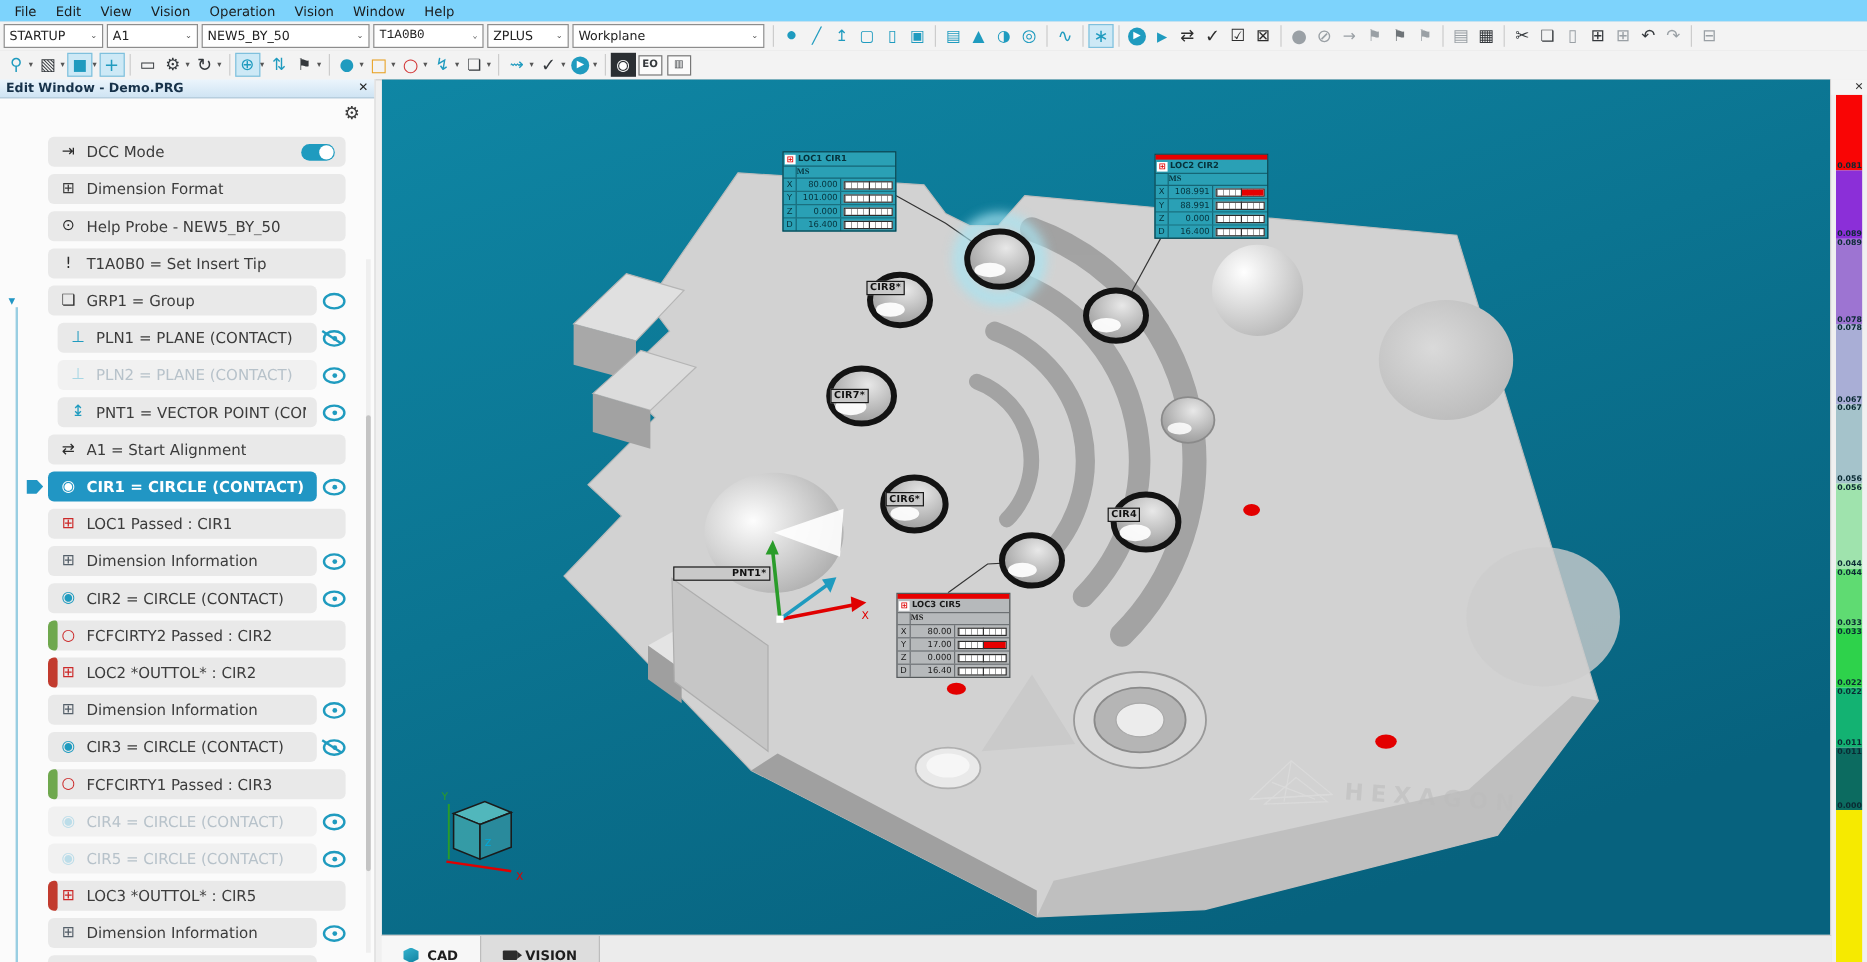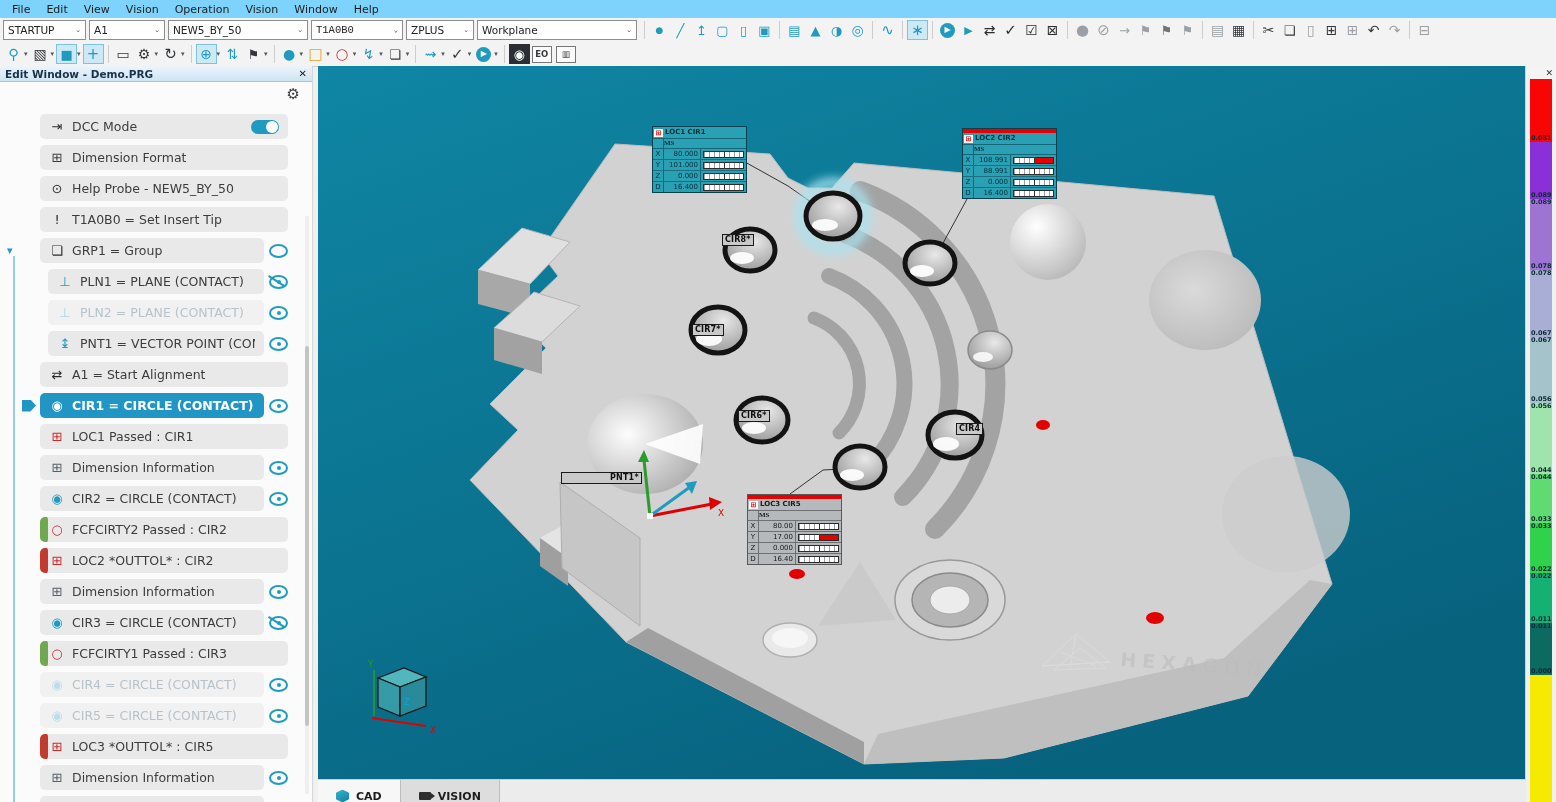--- a/index.html
+++ b/index.html
@@ -543,21 +543,21 @@
           <line x1="742" y1="586" x2="778" y2="600"></line>
           <line x1="758" y1="568" x2="752" y2="602"></line>
         </g>
         <text x="802" y="600" font-size="19" font-weight="bold" fill="#bdbdbd" letter-spacing="6" transform="rotate(4 802 600)">HEXAGON</text>
       </g>
     </svg>
     <div id="vp-overlays">
         <div class="ftag" style="left: 404px; top: 168px;">CIR8*</div>
         <div class="ftag" style="left: 374px; top: 258px;">CIR7*</div>
         <div class="ftag" style="left: 420px; top: 344px;">CIR6*</div>
-        <div class="ftag" style="left: 605px; top: 357px; margin-left: 33px;">CIR4</div>
+        <div class="ftag" style="left: 605px; top: 357px;">CIR4</div>
         <div class="ftag" style="left: 243px; top: 406px; padding-left: 48px;">PNT1*</div>
         <div class="mtable" style="left: 334px; top: 60px;">
           <div class="thead">
             <span class="hicon">⊞</span>
             <span>LOC1 CIR1</span>
           </div>
           <div class="msrow">
             <span class="blank"></span>
             <span class="mslabel">MS</span>
           </div>

